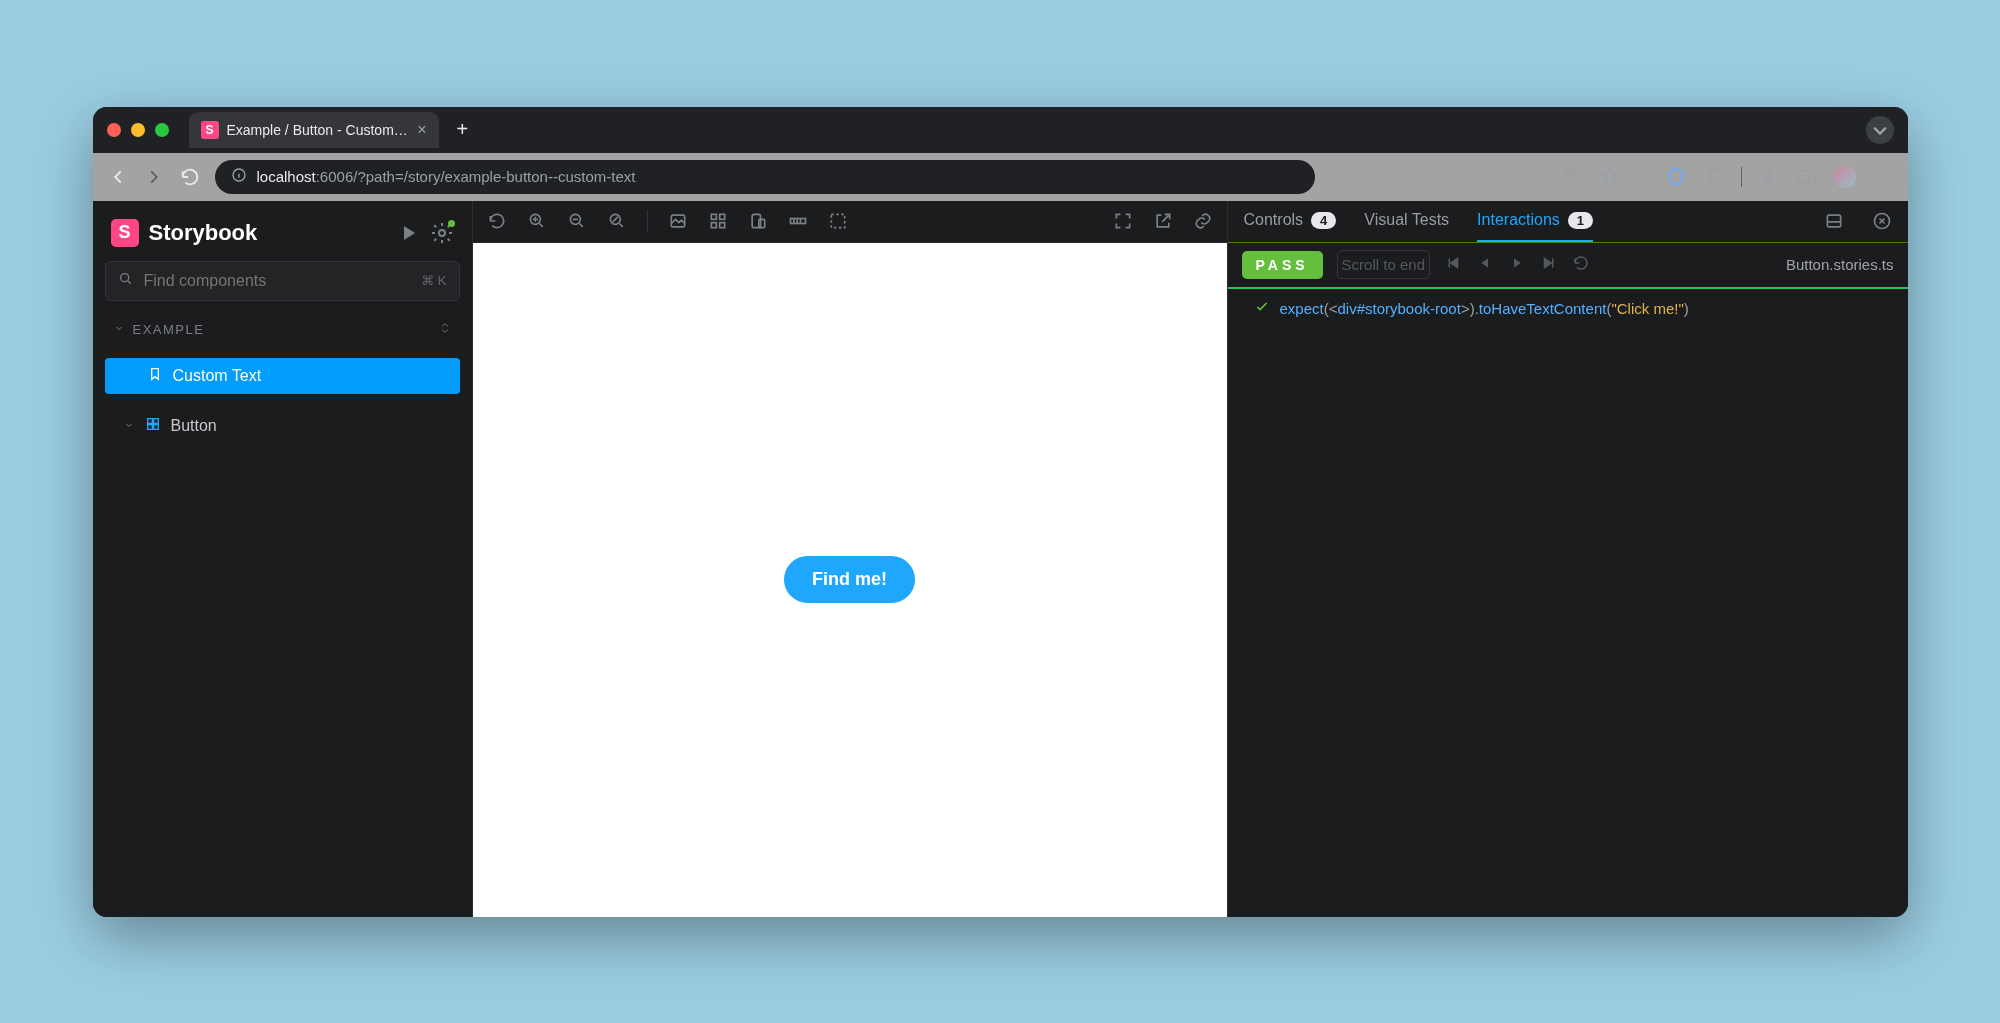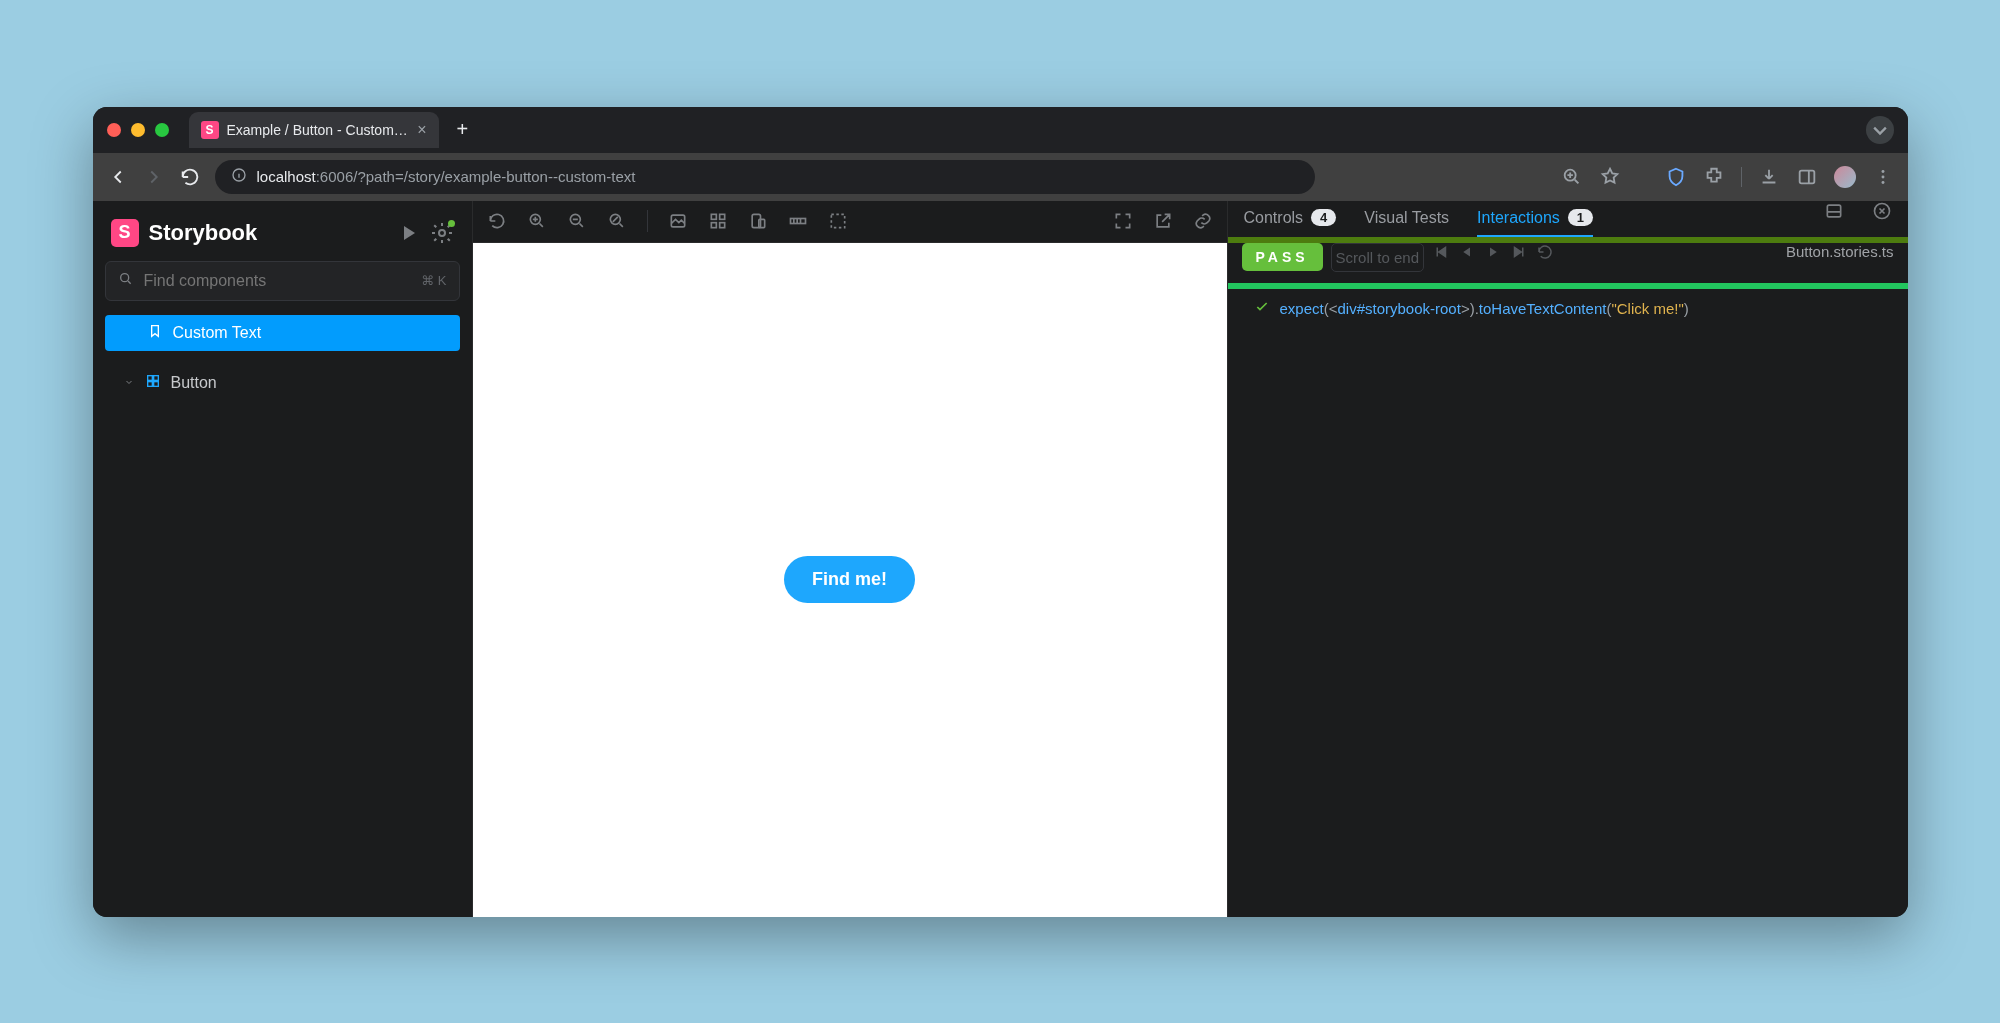--- a/index.html
+++ b/index.html
@@ -13,21 +13,21 @@
 .dot.r { background: #ff5f57; } .dot.y { background: #febc2e; } .dot.g { background: #28c840; }
 .tab { display: flex; align-items: center; gap: 8px; background: #35363a; height: 36px; padding: 0 12px; border-radius: 9px 9px 0 0; color: #e8eaed; font-size: 14px; max-width: 250px; }
 .tab-favicon { width: 18px; height: 18px; background: #ff4785; border-radius: 3px; display:flex; align-items:center; justify-content:center; color:#fff; font-weight:700; font-size:12px; }
 .tab-title { overflow: hidden; text-overflow: ellipsis; white-space: nowrap; flex:1; }
 .tab-close { color: #9aa0a6; cursor: pointer; font-size: 16px; }
 .newtab { color: #e8eaed; font-size: 20px; padding: 0 8px; cursor: pointer; }
 .tabstrip .spacer { flex: 1; }
 .chev-btn { width: 28px; height: 28px; border-radius: 50%; background: #3c4043; display:flex; align-items:center; justify-content:center; color:#9aa0a6; }
 
 
-.urlbar { height: 48px; background: #404040; display: flex; align-items: center; padding: 0 14px; gap: 14px; color: #9aa0a6; }
+.urlbar { height: 48px; background: #a3a3a3; display: flex; align-items: center; padding: 0 14px; gap: 14px; color: #9aa0a6; }
 .urlbar .nav-ico { width: 22px; display:flex; justify-content:center; cursor:pointer; }
 .omnibox { flex: 1; max-width: 1100px; height: 34px; background: #202124; border-radius: 18px; display: flex; align-items: center; padding: 0 16px; gap: 10px; color: #e8eaed; font-size: 15px; }
 .omnibox .host { color:#9aa0a6; }
 .omnibox .path { color:#e8eaed; }
 .urlbar .right-icons { margin-left:auto; display:flex; align-items:center; gap:16px; }
 .avatar-ico { width:22px; height:22px; border-radius:50%; background:linear-gradient(135deg,#c89,#9bc); }
 
 
 .app { flex:1; display:flex; min-height:0; }
 
@@ -61,27 +61,27 @@
 .canvas-toolbar .grp { display:flex; gap:20px; align-items:center; }
 .canvas-toolbar .sep { width:1px; height:22px; background:#33353a; }
 .canvas-toolbar .grow { flex:1; }
 .tb-ico { width:20px; height:20px; display:flex; align-items:center; justify-content:center; cursor:pointer; }
 
 .canvas { flex:1; background:#fff; display:flex; align-items:center; justify-content:center; overflow:hidden; }
 .demo-btn { background:#1ea7fd; color:#fff; font-size:18px; font-weight:600; border:0; padding: 13px 28px; border-radius: 999px; cursor:pointer; }
 
 
 .addon { width: 680px; background:#1b1c1d; display:flex; flex-direction:column; min-width:0; }
-.addon-tabs { height:42px; border-bottom:6px solid #4d7c0f; display:flex; align-items:flex-start; padding:0 16px; gap:28px; color:#999ca1; font-size:16px; }
+.addon-tabs { height:42px; border-bottom:1px solid #4d7c0f; display:flex; align-items:center; padding:0 16px; gap:28px; color:#999ca1; font-size:16px; }
 .addon-tab { display:flex; align-items:center; gap:8px; height:100%; cursor:pointer; border-bottom:2px solid transparent; }
 .addon-tab.active { color:#1ea7fd; border-bottom-color:#1ea7fd; }
 .badge { background:#e6e8ec; color:#1b1c1d; font-size:13px; font-weight:600; padding:1px 9px; border-radius:999px; }
 .addon-tabs .grow { flex:1; }
 
-.addon-controls { height:46px; display:flex; align-items:flex-start; padding: 0 14px; gap:8px; border-bottom:6px solid #22c55e; }
+.addon-controls { height:46px; display:flex; align-items:center; padding: 0 14px; gap:14px; border-bottom:2px solid #22c55e; }
 .pass-pill { background:#66bf3c; color:#fff; font-weight:700; letter-spacing:4px; font-size:14px; padding:6px 14px; border-radius:5px; }
 .scroll-end { color:#55585c; border:1px solid #33353a; padding:5px 4px; border-radius:5px; font-size:15px; }
 .addon-controls .pb-ico { color:#55585c; cursor:pointer; }
 .addon-controls .grow { flex:1; }
 .story-file { color:#a0a3a7; font-size:15px; }
 
 .addon-body { flex:1; padding: 10px 14px; font-family: ui-monospace, Menlo, monospace; font-size:15px; color:#c7c9cc;margin-left:12px; }
 .log-line { display:flex; align-items:center; gap:10px; }
 .check { color:#66bf3c; }
 .code .m { color:#54b0ff; } .code .t { color:#9aa0a6; } .code .y { color:#54b0ff; } .code .s { color:#e0b34e; } .code .p { color:#9aa0a6; }
@@ -206,20 +206,30 @@
 
       <div class="sb-search">
         <span><svg viewBox="0 0 24 24" width="16" height="16">
               <circle cx="10" cy="10" r="6" stroke="currentColor" stroke-width="2" fill="none"></circle>
               <path d="M15 15l4 4" stroke="currentColor" stroke-width="2"></path>
             </svg></span>
         <input placeholder="Find components" style="">
         <span class="sb-kbd">⌘ K</span>
       </div>
 
+      <div class="sb-section">
+        <span class="chev"><svg viewBox="0 0 24 24" width="12" height="12">
+              <path d="M7 10l5 5 5-5" stroke="currentColor" stroke-width="2" fill="none"></path>
+            </svg></span>
+        <span>EXAMPLE</span>
+        <div class="grow"></div>
+        <span style="color:#55585c"><svg viewBox="0 0 24 24" width="14" height="14">
+              <path d="M7 9l5-4 5 4M7 15l5 4 5-4" stroke="currentColor" stroke-width="2" fill="none"></path>
+            </svg></span>
+      </div>
 
       <div class="sb-item story">
         <span class="story-ico"><svg viewBox="0 0 24 24" width="16" height="16">
               <path d="M7 4h10v16l-5-4-5 4z" stroke="currentColor" stroke-width="2" fill="none"></path>
             </svg></span>
         <span>Custom Text</span>
       </div>
 
       <div class="sb-item component">
         <span class="chev"><svg viewBox="0 0 24 24" width="12" height="12">

